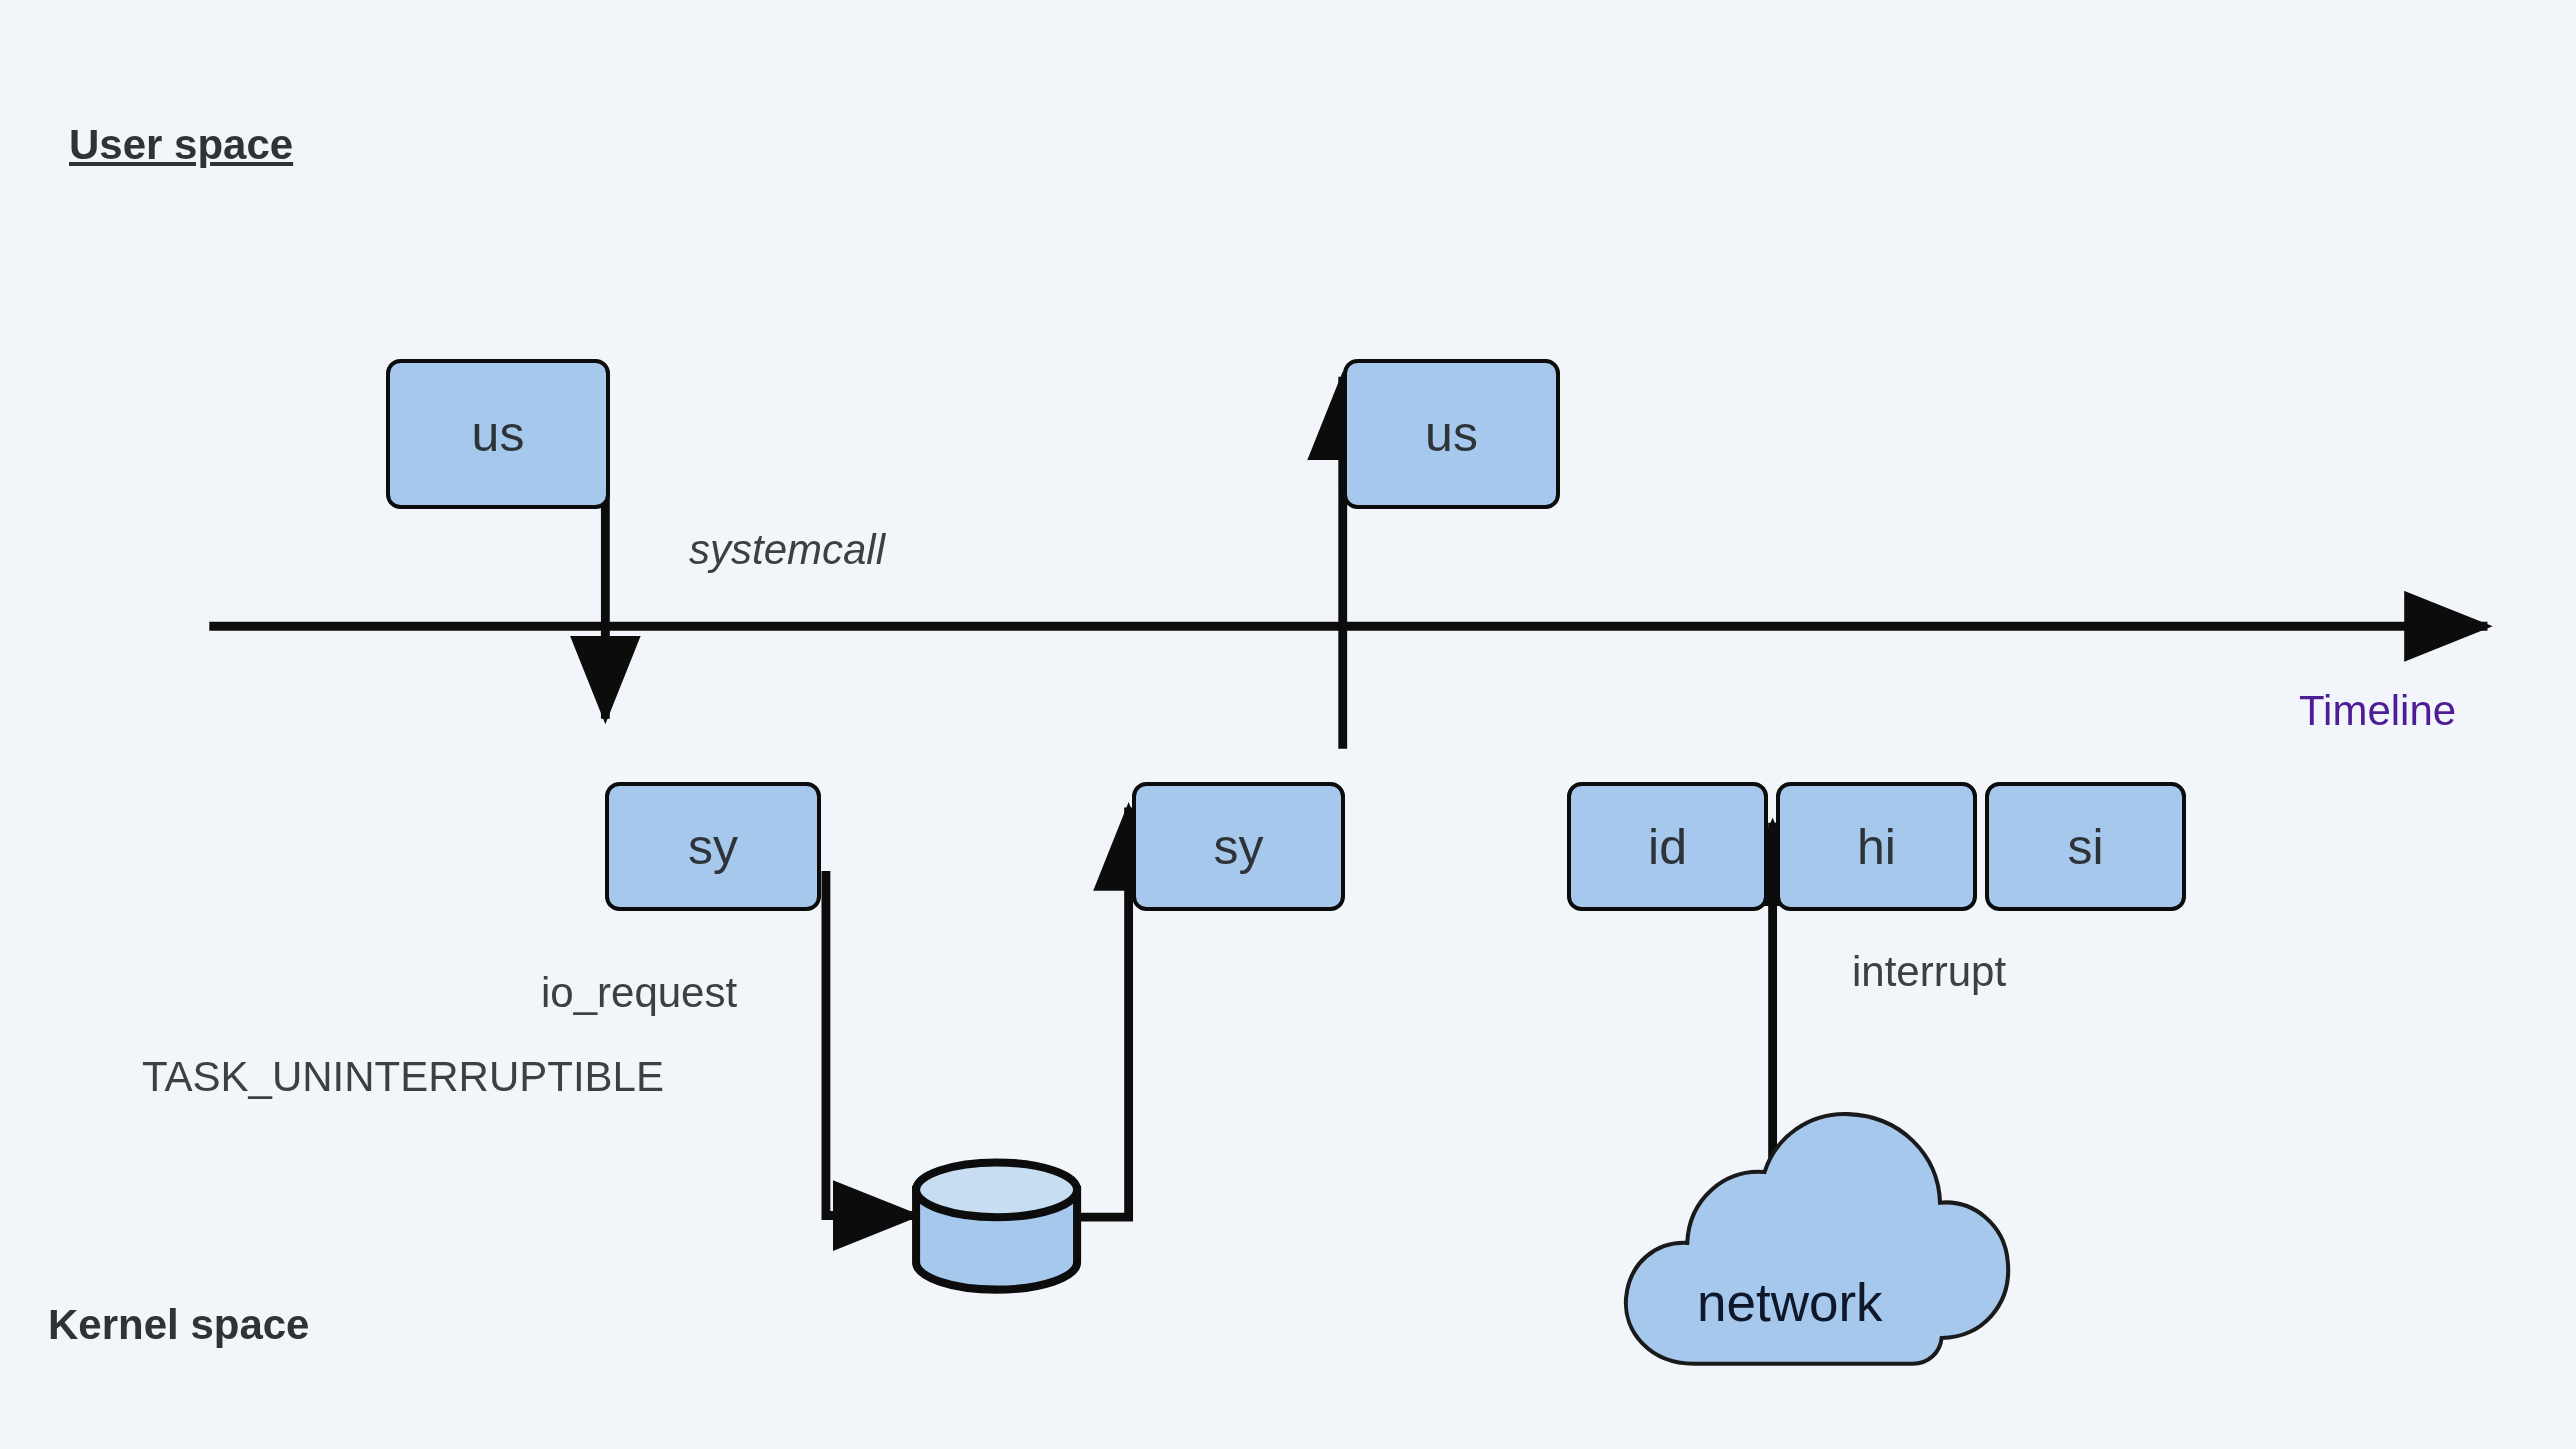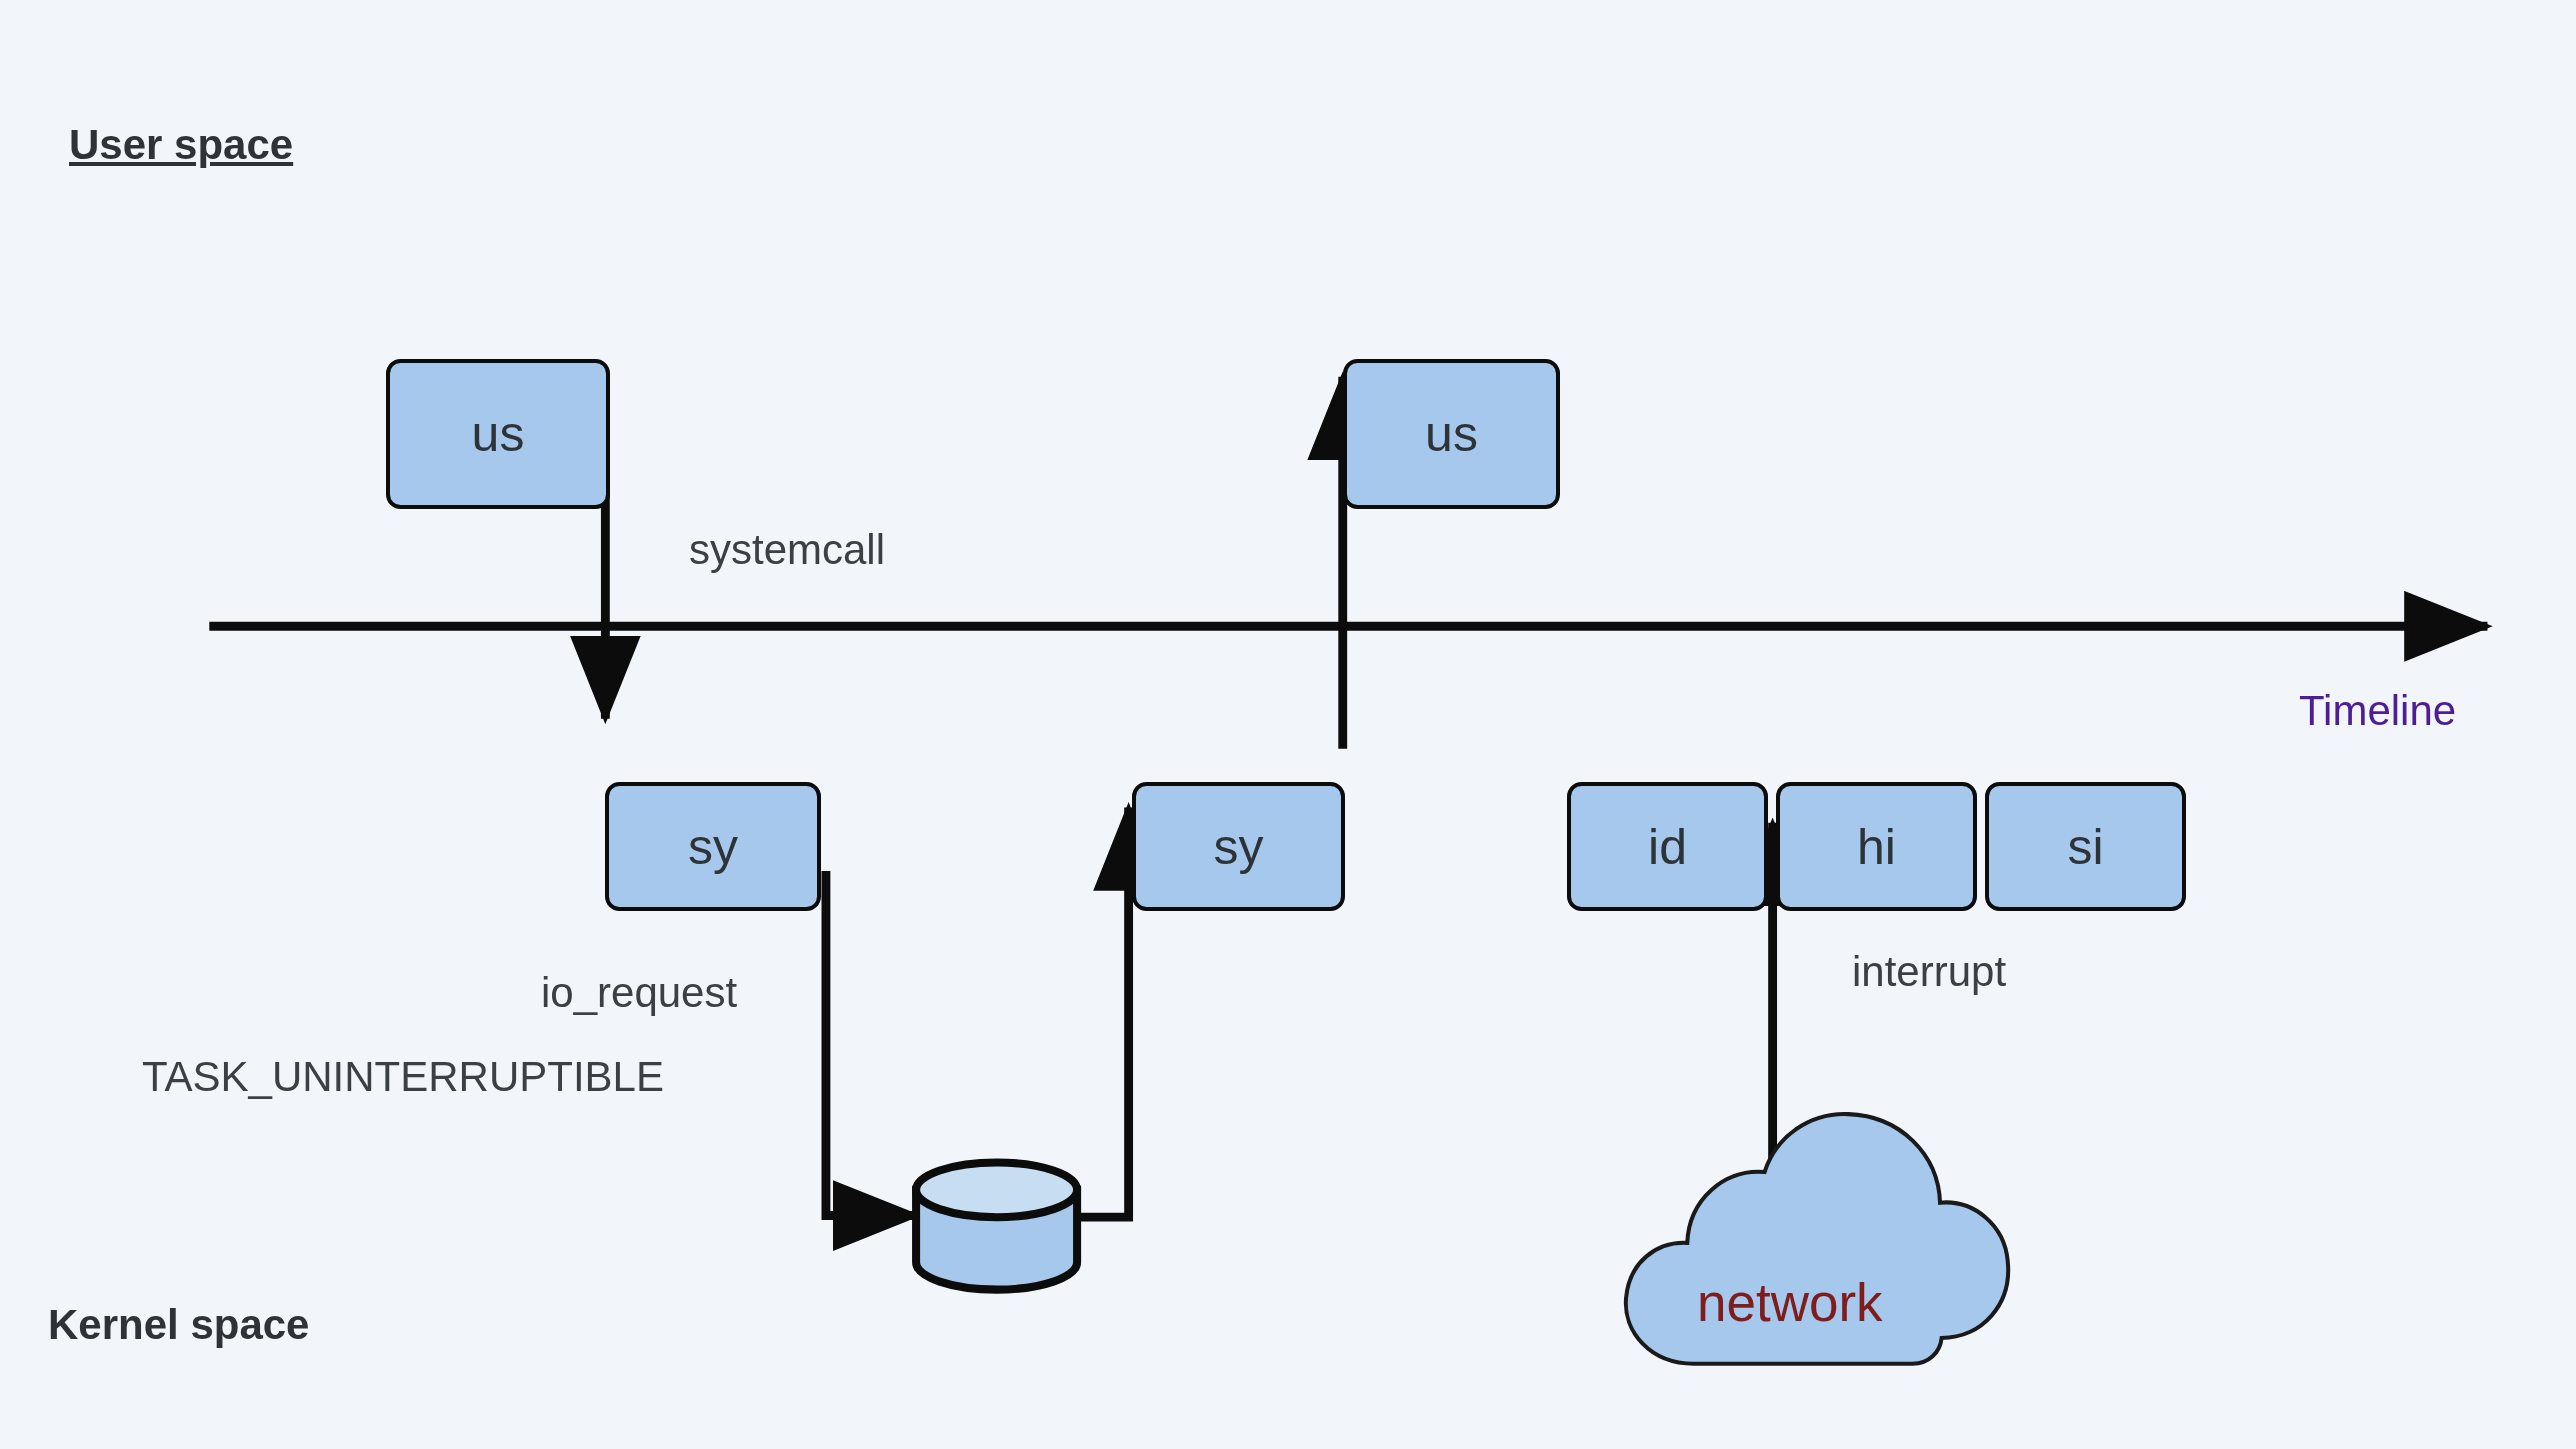--- a/index.html
+++ b/index.html
@@ -57,21 +57,21 @@
     font-family: "Liberation Sans", sans-serif;
     font-size: 50px;
     color: #2e3338;
     z-index: 4;
     margin-top: 37px;
   }
   .shape-text {
     position: absolute;
     font-family: "Liberation Sans", sans-serif;
     font-size: 53px;
-    color: #7f1d1d;
+    color: #0f172a;
     white-space: nowrap;
     z-index: 6;
   }
 </style>
 </head>
 <body>
 
 <div id="stage">
 
   <svg id="diagram-svg" viewBox="0 0 3200 1800">
@@ -132,21 +132,21 @@
   <div class="state-box" style="left:386px; top:322px; width:224px; height:150px;">us</div>
   <div class="state-box" style="left:1343px; top:322px; width:217px; height:150px;">us</div>
 
   <div class="state-box" style="left:605px; top:745px; width:216px; height:129px;">sy</div>
   <div class="state-box" style="left:1132px; top:745px; width:213px; height:129px;">sy</div>
 
   <div class="state-box" style="left:1567px; top:745px; width:201px; height:129px;">id</div>
   <div class="state-box" style="left:1776px; top:745px; width:201px; height:129px;">hi</div>
   <div class="state-box" style="left:1985px; top:745px; width:201px; height:129px;">si</div>
 
-  <div class="edge-label" style="left:689px; top:526px;">systemcall</div>
+  <div class="edge-label" style="left:689px; top:526px;font-style:italic;">systemcall</div>
   <div class="edge-label" style="left:541px; top:969px;">io_request</div>
   <div class="edge-label" style="left:142px; top:1053px;">TASK_UNINTERRUPTIBLE</div>
   <div class="edge-label" style="left:1852px; top:948px;">interrupt</div>
 
   <div class="shape-text" style="left:1697px; top:1272px;">network</div>
 
 </div>
 
 
 </body></html>

